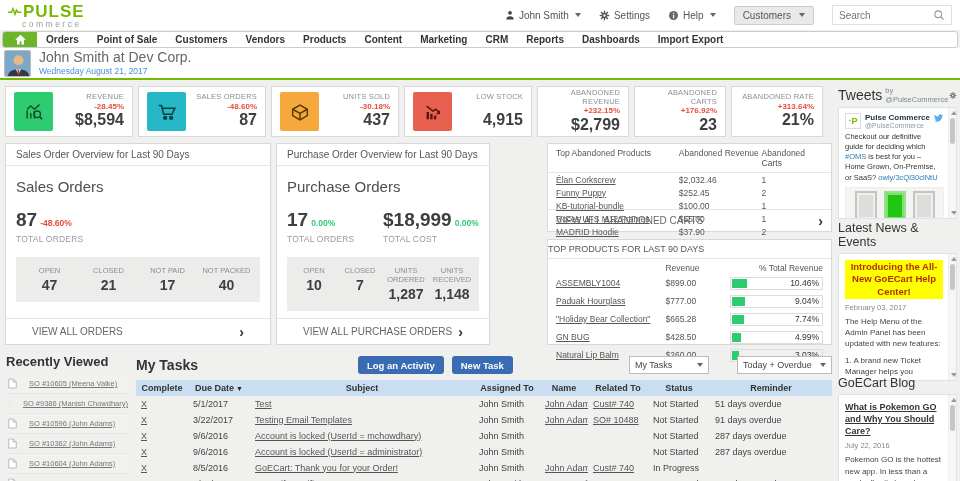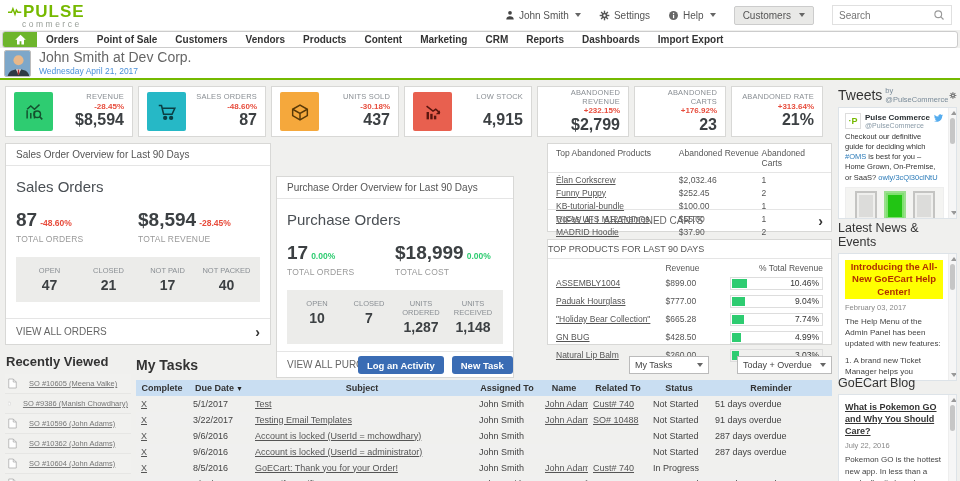--- a/index.html
+++ b/index.html
@@ -50,21 +50,21 @@
     justify-content:center; flex:none; }
   .kpi-text { flex:1; text-align:right; line-height:1.15; }
   .kpi-label { font-size:7.5px; color:#8a8f94; letter-spacing:.2px; }
   .kpi-delta { font-size:8px; font-weight:bold; color:#e74c3c; min-height:9px; }
   .kpi-value { font-size:16px; font-weight:bold; color:#3c4043; }
 
   
   .panel { position:absolute; background:#fff; border:1px solid #d8d8d6; }
   .panel-strip { padding:5px 10px; font-size:10px; color:#555; border-bottom:1px solid #e5e5e5; }
   .panel-footer { position:absolute; bottom:0; left:0; right:0; border-top:1px solid #e5e5e5;
-    padding:7px 10px; font-size:10px; color:#666; display:flex; align-items:center; cursor:pointer; }
+    padding:7px 26px; font-size:10px; color:#666; display:flex; align-items:center; cursor:pointer; }
   .panel-footer .chev { margin-left:auto; font-size:14px; font-weight:bold; color:#333; line-height:10px; }
 
   
   .ov-body { padding:8px 10px; }
   .ov-title { font-size:15px; color:#4a4f54; margin:4px 0 14px; }
   .metrics { display:flex; }
   .metric { width:50%; }
   .metric-value { font-size:19px; font-weight:bold; color:#3c4043; }
   .metric-delta { font-size:8.5px; font-weight:bold; margin-left:3px; }
   .delta-red { color:#e74c3c; } .delta-green { color:#2ecc71; }
@@ -229,21 +229,21 @@
     <svg width="27" height="27" viewBox="0 0 32 32">
         <rect width="32" height="32" fill="#7da7c9"></rect>
         <circle cx="16" cy="11" r="6" fill="#e8b88a"></circle>
         <path d="M3 32c0-7.5 5.5-10.5 13-10.5S29 24.5 29 32z" fill="#2e3a45"></path>
         <path d="M13 21.5h6L16 28z" fill="#fff"></path>
         <rect x="15" y="22" width="2" height="6" fill="#a33"></rect>
       </svg>
   </div>
   <div>
     <div class="profile-name">John Smith at Dev Corp.</div>
-    <div class="profile-date">Wednesday April 21, 2017</div>
+    <div class="profile-date">Wednesday August 21, 2017</div>
   </div>
 </div>
 
 <div id="kpi-row">
   <div class="kpi-card kpi-icon-card">
     <div class="kpi-icon" style="background:#2ecc71;">
       <svg width="22" height="22" viewBox="0 0 24 24">
           <g stroke="#14502e" stroke-width="1.6" fill="none">
             <path d="M4.5 19V10M8.5 19v-6M12.5 19v-8"></path>
             <path d="M4.5 9l4-3.5 4 3.5 5.5-5"></path>
@@ -328,24 +328,20 @@
 
 <div class="panel" style="top:143px; left:5px; width:266px; height:202px;">
   <div class="panel-strip">Sales Order Overview for Last 90 Days</div>
   <div class="ov-body">
     <div class="ov-title">Sales Orders</div>
     <div class="metrics">
       <div class="metric">
         <span class="metric-value">87</span><span class="metric-delta delta-red">-48.60%</span>
         <div class="metric-label">TOTAL ORDERS</div>
       </div>
-      <div class="metric">
-        <span class="metric-value">$8,594</span><span class="metric-delta delta-red">-28.45%</span>
-        <div class="metric-label">TOTAL REVENUE</div>
-      </div>
     </div>
     <div class="stats-box">
 
         <div class="stat">
           <div class="stat-label">OPEN</div>
           <div class="stat-value">47</div>
         </div>
 
         <div class="stat">
           <div class="stat-label">CLOSED</div>
@@ -362,21 +358,21 @@
           <div class="stat-value">40</div>
         </div>
       </div>
   </div>
   <div class="panel-footer">
     <span>VIEW ALL ORDERS</span>
       <span class="chev">›</span>
   </div>
 </div>
 
-<div class="panel" style="top:143px; left:276px; width:238px; height:202px;margin-top:33px;">
+<div class="panel" style="top:143px; left:276px; width:214px; height:202px;">
   <div class="panel-strip">Purchase Order Overview for Last 90 Days</div>
   <div class="ov-body">
     <div class="ov-title">Purchase Orders</div>
     <div class="metrics">
       <div class="metric">
         <span class="metric-value">17</span><span class="metric-delta delta-green">0.00%</span>
         <div class="metric-label">TOTAL ORDERS</div>
       </div>
       <div class="metric">
         <span class="metric-value">$18,999</span><span class="metric-delta delta-green">0.00%</span>

